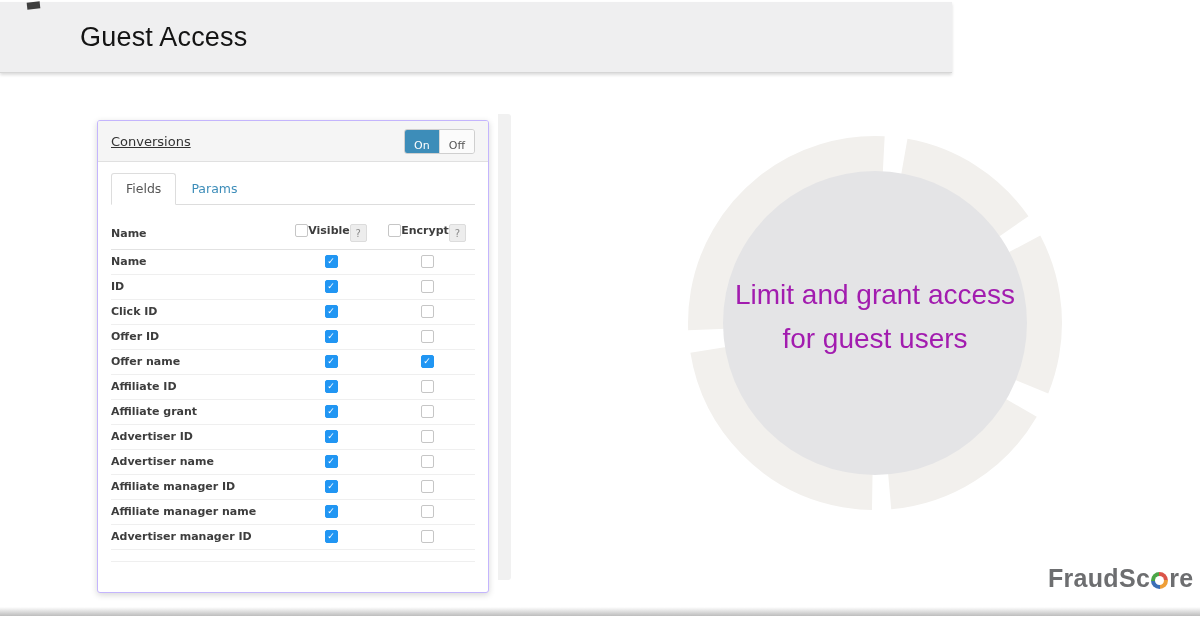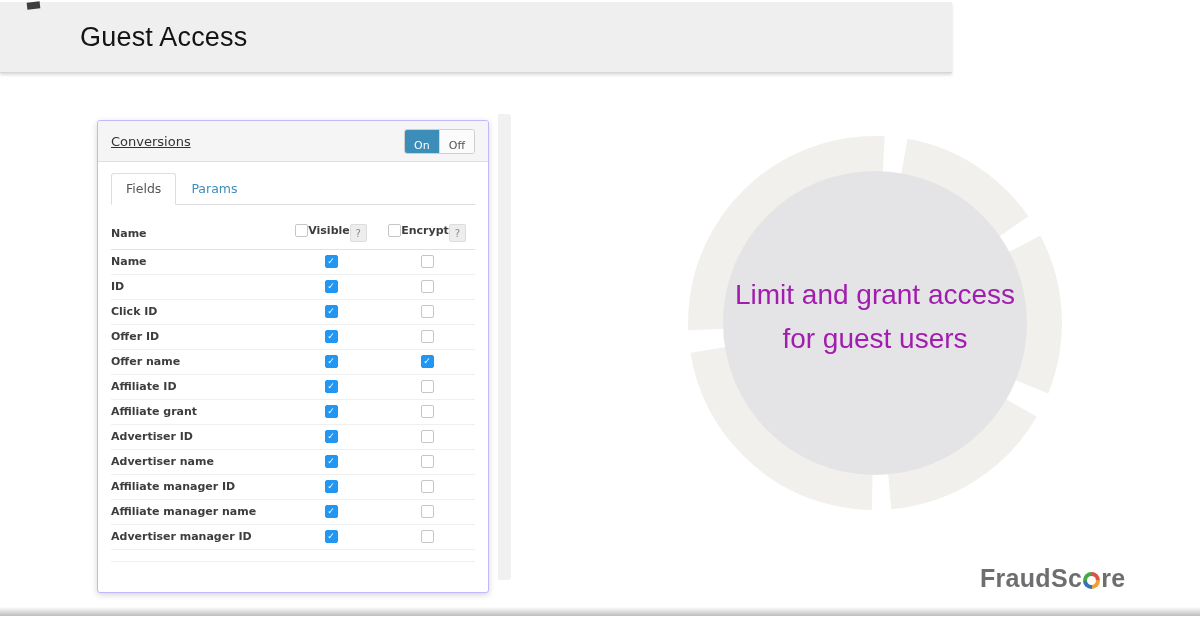--- a/index.html
+++ b/index.html
@@ -82,21 +82,21 @@
   }
   
   .circle-wrap{position:absolute;left:685px;top:133px;width:380px;height:380px;}
   .circle-text{
     position:absolute;left:40px;top:140px;width:300px;text-align:center;
     font-family:"Liberation Sans",sans-serif;font-size:28px;line-height:44px;
     color:#a21caf;
   }
   
   .logo{
-    position:absolute;left:980px;top:564px;display:flex;align-items:center;
+    position:absolute;left:1048px;top:564px;display:flex;align-items:center;
     font-family:"Liberation Sans",sans-serif;font-size:25px;font-weight:700;
     color:#6d6e70;letter-spacing:.3px;
   }
   .logo-o{
     width:17px;height:17px;border-radius:50%;margin:3px 1px 0 1px;
     background:conic-gradient(#db5449 0 25%,#ef9f38 25% 50%,#3b6fb6 50% 75%,#4aa546 75% 100%);
     display:inline-flex;align-items:center;justify-content:center;
   }
   .logo-o-inner{width:9px;height:9px;border-radius:50%;background:#fff;}
   

